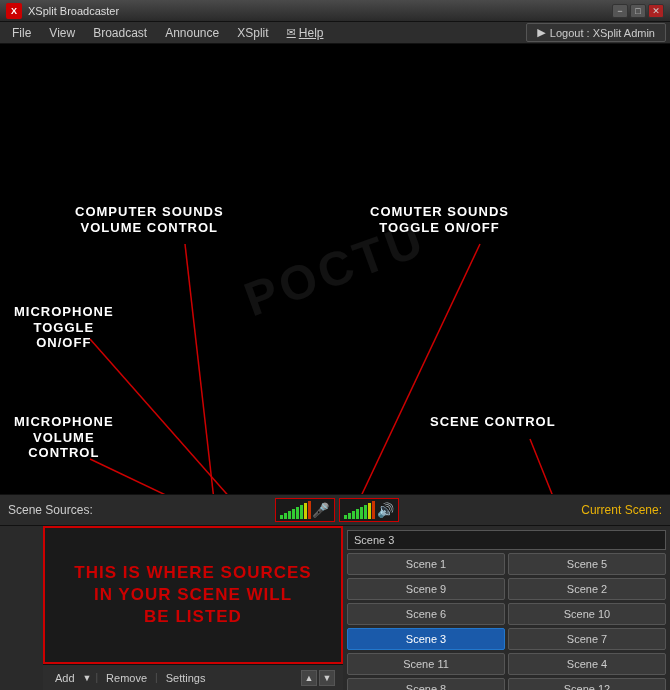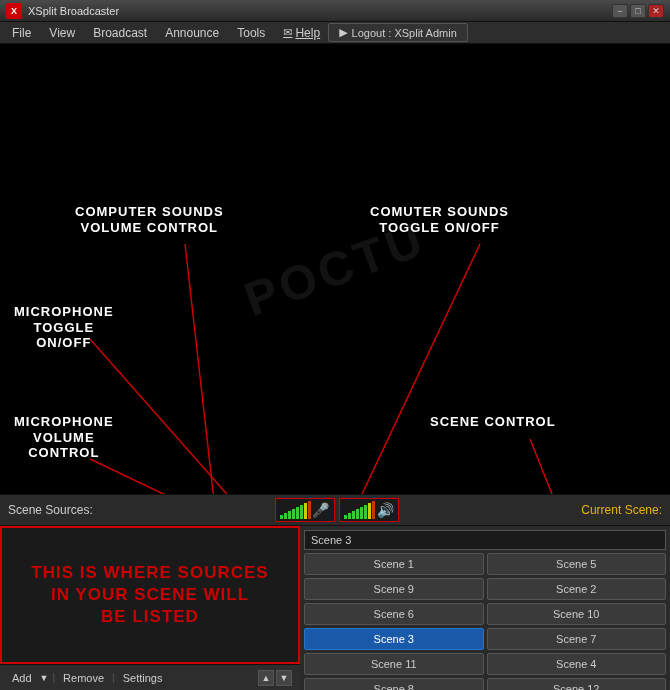--- a/index.html
+++ b/index.html
@@ -63,21 +63,21 @@
     .title-btn.close-btn { background: #aa2222; }
 
     
     #menu-bar {
       background: #2d2d2d;
       height: 22px;
       display: flex;
       align-items: center;
       padding: 0 4px;
       border-bottom: 1px solid #111;
-      justify-content: flex-start;
+      justify-content: space-between;
     }
     #menu-items {
       display: flex;
       align-items: center;
       gap: 2px;
     }
     .menu-item {
       color: #ccc;
       font-size: 12px;
       padding: 2px 8px;
@@ -225,20 +225,21 @@
       background: #1a5aaa;
       border-color: #2277cc;
       color: white;
     }
 
     
     #bottom-left {
       width: 300px;
       flex-shrink: 0;
       position: relative;
+      margin-left: 43px;
     }
     #src-main {
       flex: 1;
       background: #1a1a1a;
       border: 2px solid #cc0000;
       display: flex;
       align-items: center;
       justify-content: center;
     }
     #src-footer {
@@ -316,21 +317,21 @@
     <div class="title-btn close-btn">✕</div>
   </div>
 </div>
 
 <div id="menu-bar">
   <div id="menu-items">
     <div class="menu-item">File</div>
     <div class="menu-item">View</div>
     <div class="menu-item">Broadcast</div>
     <div class="menu-item">Announce</div>
-    <div class="menu-item">Tools</div>
+    <div class="menu-item">XSplit</div>
     <div class="menu-item" style="display:flex;align-items:center;gap:3px;">
       <span style="font-size:11px;">✉</span>
       <span>Help</span>
     </div>
   </div>
   <div id="logout-btn">
     <span>▶</span>
     <span>Logout : XSplit Admin</span>
   </div>
 </div>

